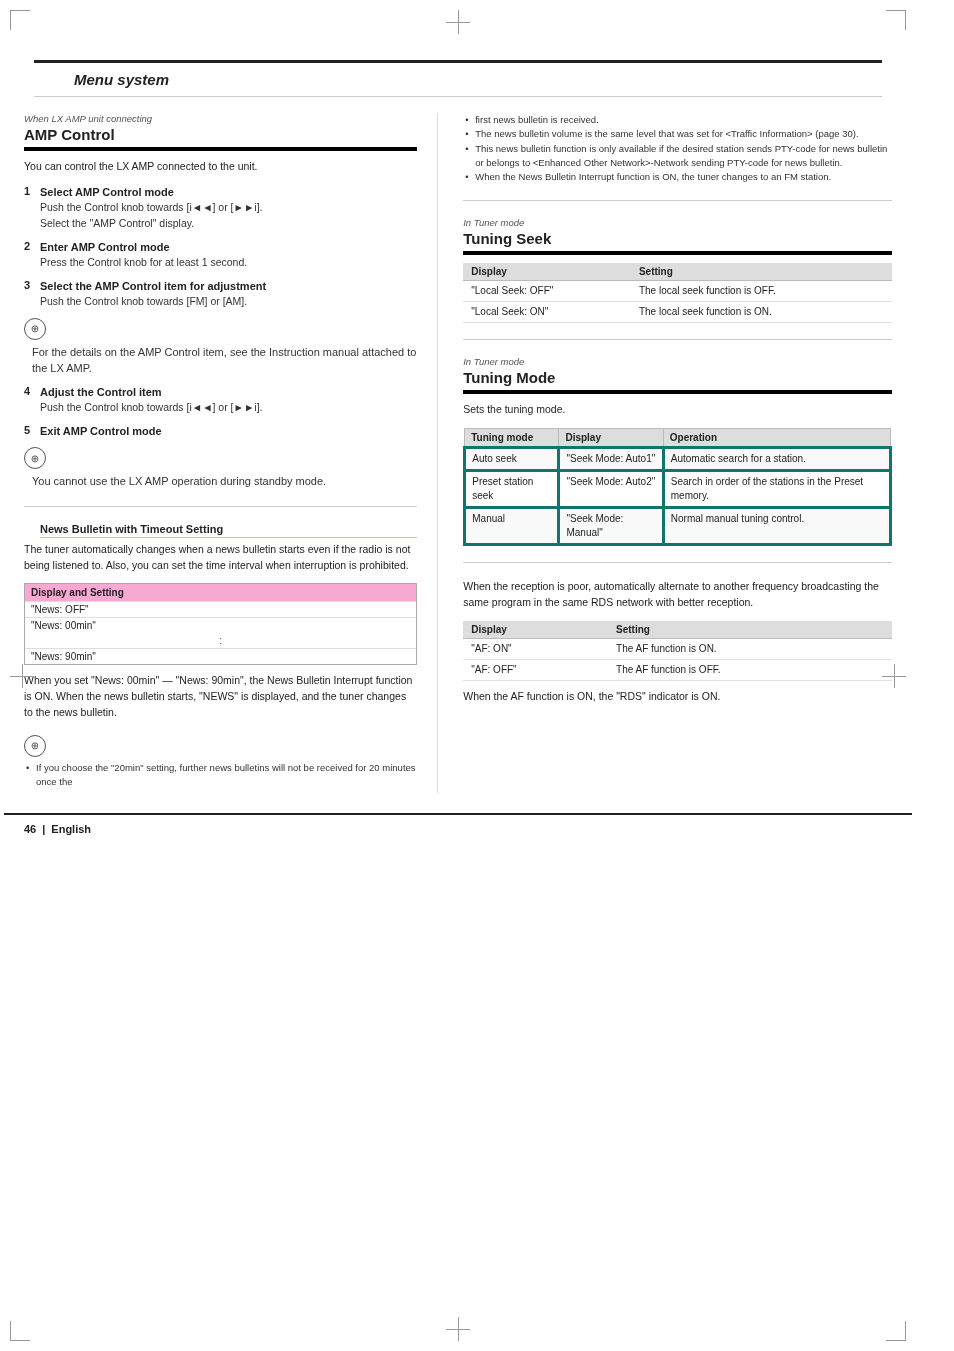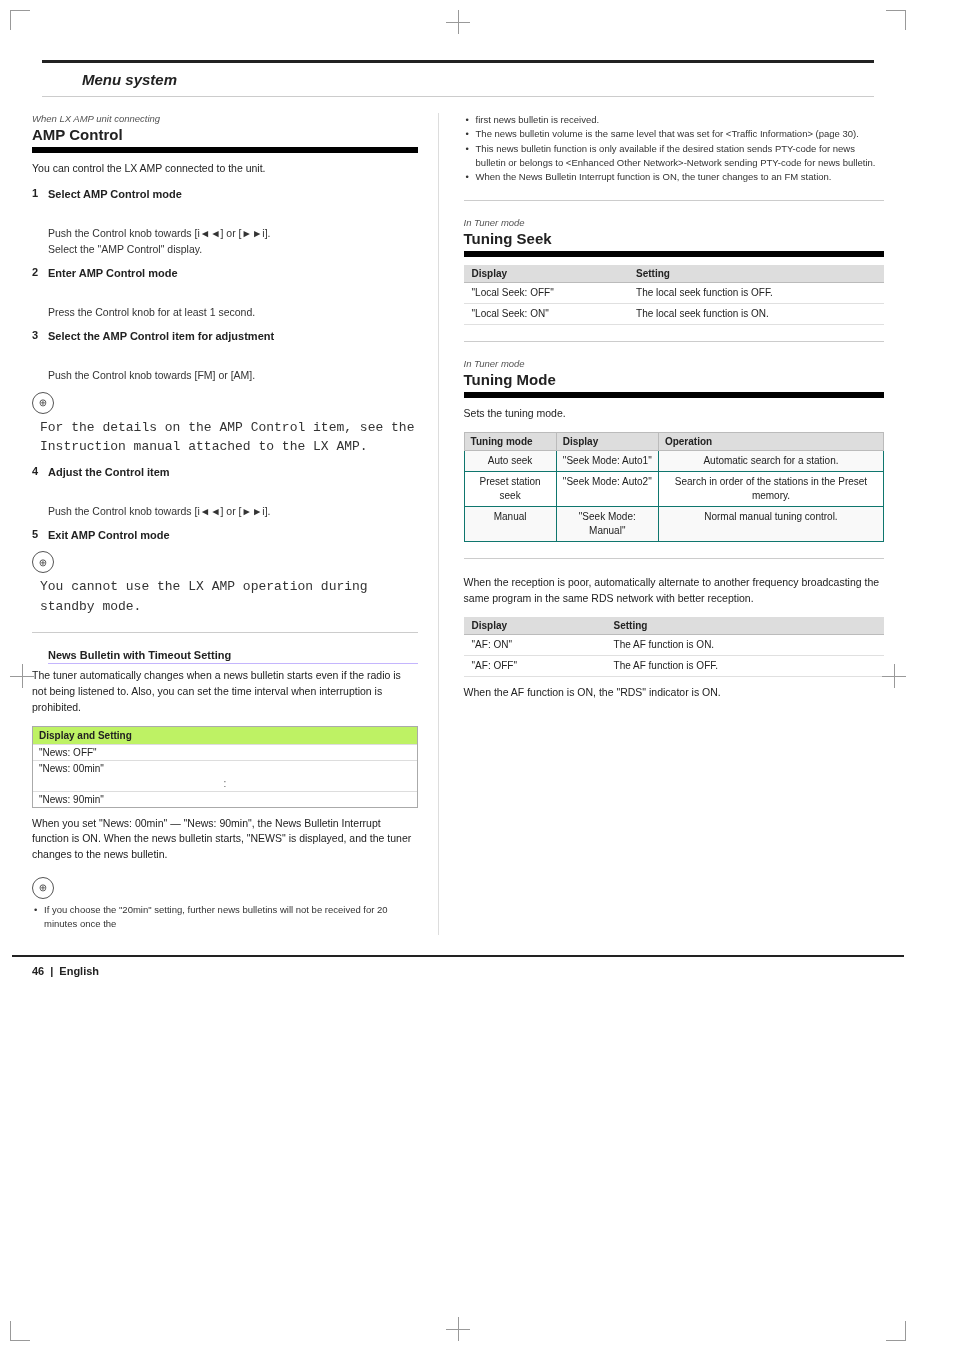--- a/index.html
+++ b/index.html
@@ -7,21 +7,21 @@
       width: 954px;
       min-height: 1351px;
       background: #fff;
       font-family: Arial, Helvetica, sans-serif;
       font-size: 11px;
       color: #222;
     }
     .page {
       width: 916px;
       min-height: 1351px;
-      padding: 40px 12px;
+      padding: 40px 4px;
       position: relative;
     }
     
     .top-bar {
       width: 100%;
       height: 3px;
       background: #222;
       margin-bottom: 8px;
     }
     .header-section {
@@ -99,21 +99,21 @@
     .section-label {
       font-size: 9.5px;
       font-style: italic;
       color: #555;
       margin-bottom: 2px;
     }
     .section-title {
       font-size: 15px;
       font-weight: bold;
       margin-bottom: 8px;
-      border-bottom: 6px solid #000000;
+      border-bottom: 4px solid #000000;
       padding-bottom: 4px;
     }
     .subsection-title {
       font-size: 11px;
       font-weight: bold;
       margin: 12px 0 4px 16px;
       border-bottom: 1px solid #c4b5fd;
       padding-bottom: 2px;
     }
 
@@ -140,21 +140,20 @@
     .step-title {
       font-weight: bold;
       font-size: 11px;
       line-height: 1.4;
     }
     .step-body {
       padding-left: 16px;
       font-size: 10.5px;
       line-height: 1.5;
       color: #333;
-      margin-top: 24px;
     }
     .step-sub {
       font-size: 10.5px;
       line-height: 1.5;
       padding-left: 16px;
       color: #333;
     }
 
     
     .note-icon {
@@ -167,25 +166,24 @@
       border-radius: 50%;
       font-size: 10px;
       margin: 4px 0;
       color: #444;
     }
     .note-block {
       margin: 4px 0 4px 0;
       padding-left: 0;
     }
     .note-text {
-      font-size: 13px;
+      font-size: 11px;
       color: #333;
       line-height: 1.5;
       padding-left: 8px;
-      font-family: Liberation Mono, monospace;
     }
     .bullet-item {
       font-size: 9.5px;
       color: #333;
       line-height: 1.5;
       padding-left: 12px;
       position: relative;
     }
     .bullet-item::before {
       content: '•';
@@ -204,24 +202,23 @@
       background: #ddd;
     }
     table.data-table th {
       text-align: left;
       padding: 3px 6px;
       font-weight: bold;
       border: 1px solid #bbb;
     }
     table.data-table td {
       padding: 3px 6px;
-      border: 1px solid #0f766e;
+      border: 3px solid #0f766e;
       vertical-align: top;
       line-height: 1.4;
-      text-align: center;
     }
     table.data-table tbody tr:nth-child(odd) {
       background: #f9f9f9;
     }
 
     
     table.two-col-table {
       width: 100%;
       border-collapse: collapse;
       margin: 8px 0;
@@ -242,21 +239,21 @@
       line-height: 1.4;
     }
 
     
     .ds-block {
       border: 1px solid #aaa;
       margin: 8px 0;
       font-size: 10px;
     }
     .ds-header {
-      background: #bef264;
+      background: #f9a8d4;
       padding: 3px 6px;
       font-weight: bold;
     }
     .ds-row {
       padding: 2px 6px;
       border-top: 1px solid #ddd;
     }
     .ds-dots {
       text-align: center;
       font-size: 10px;

